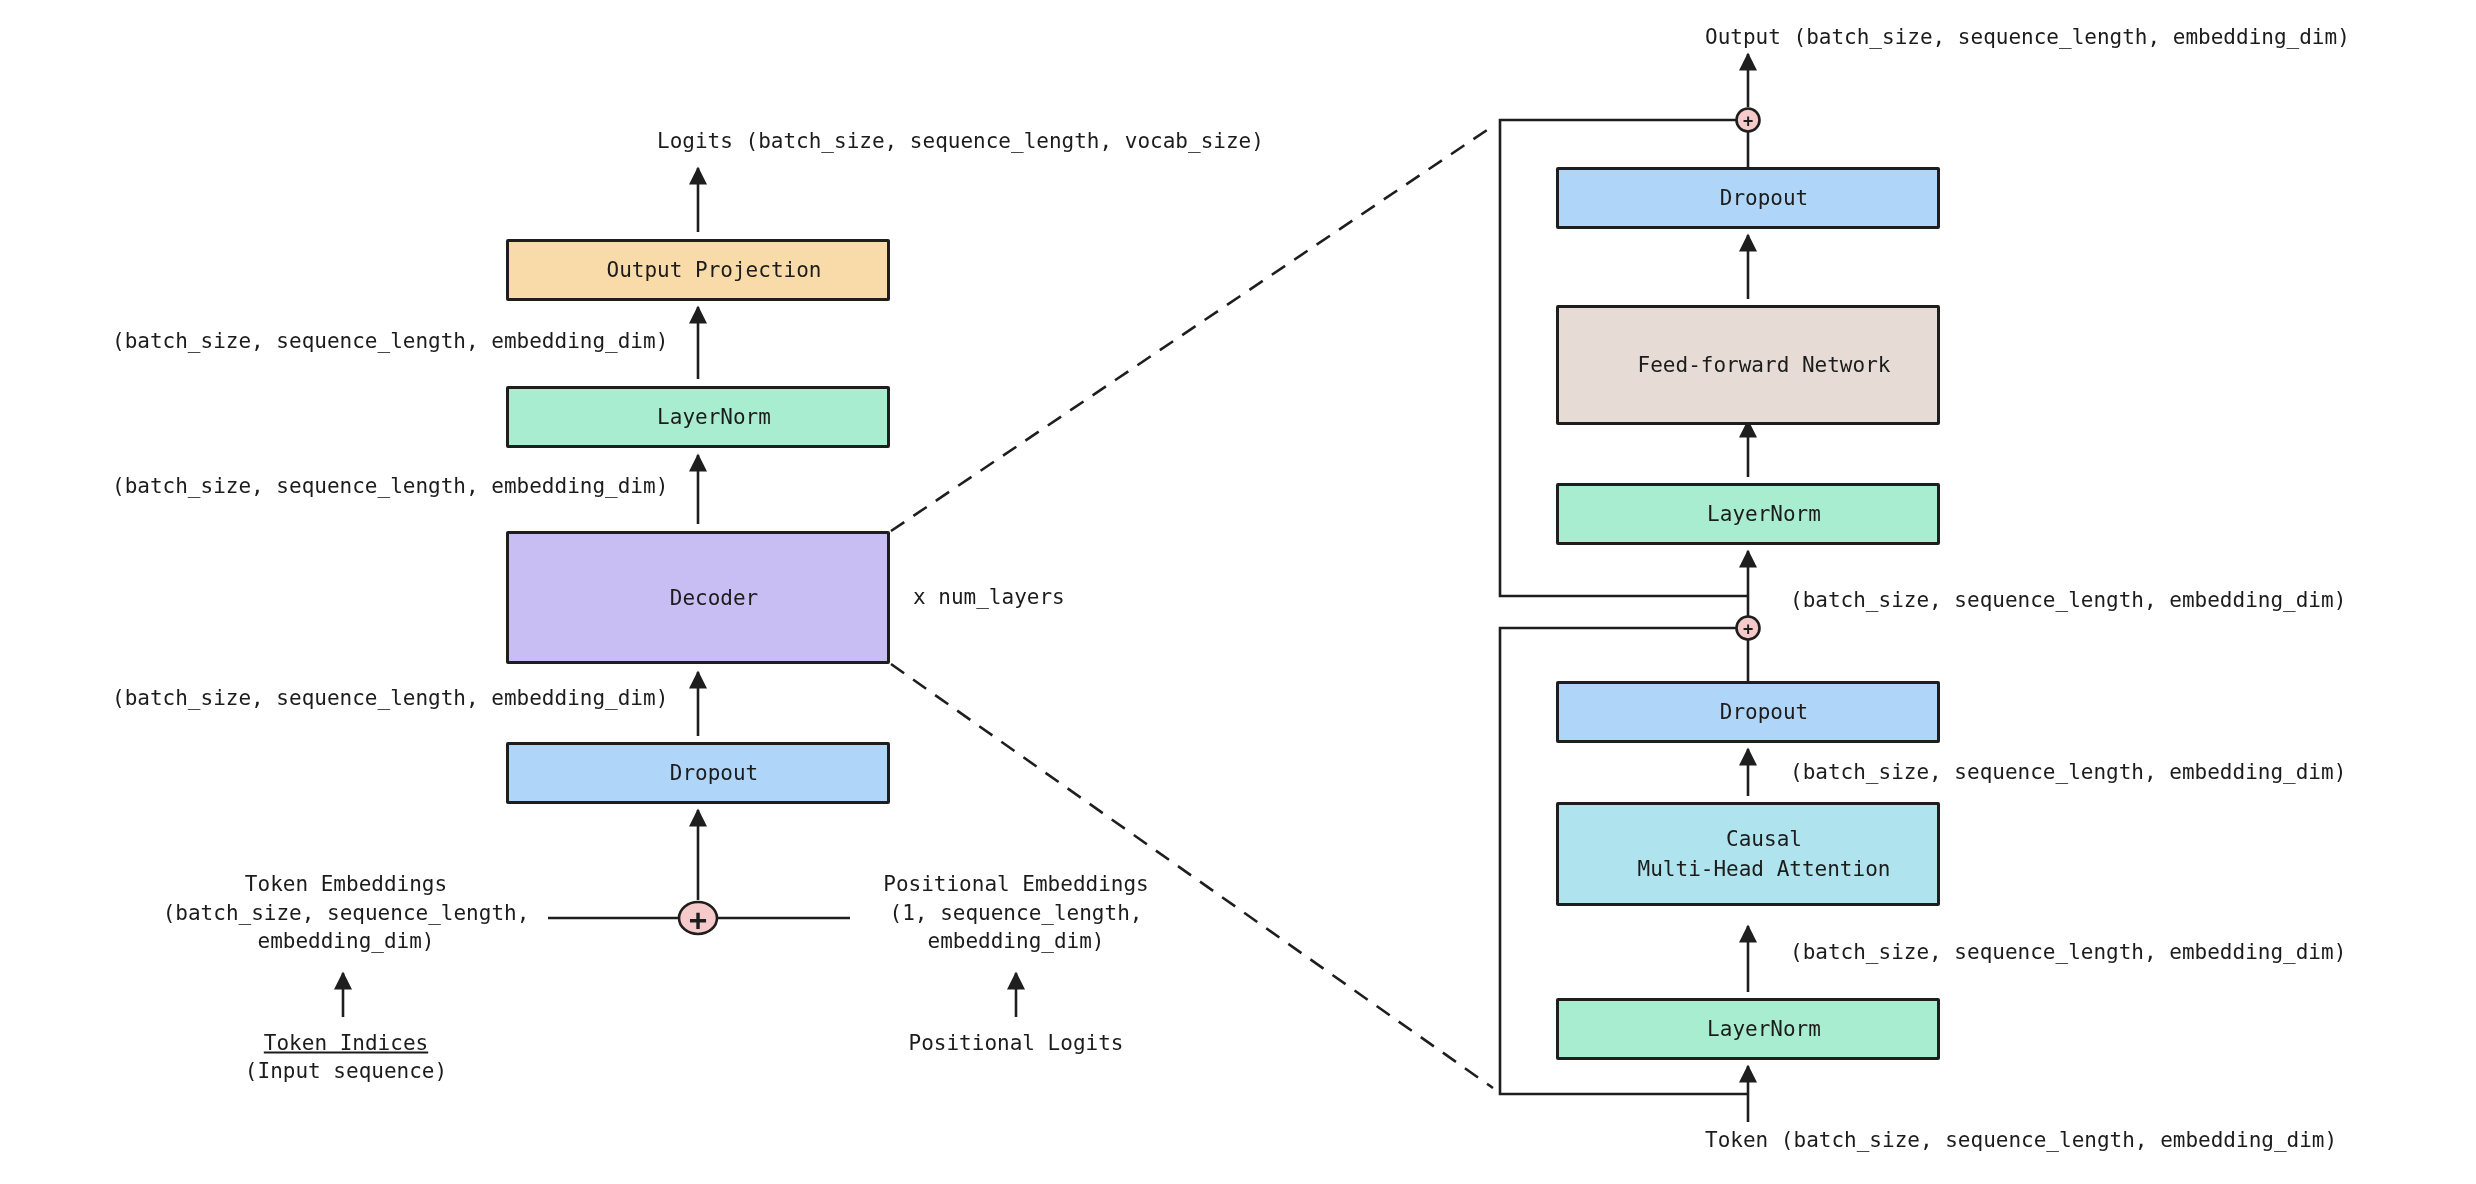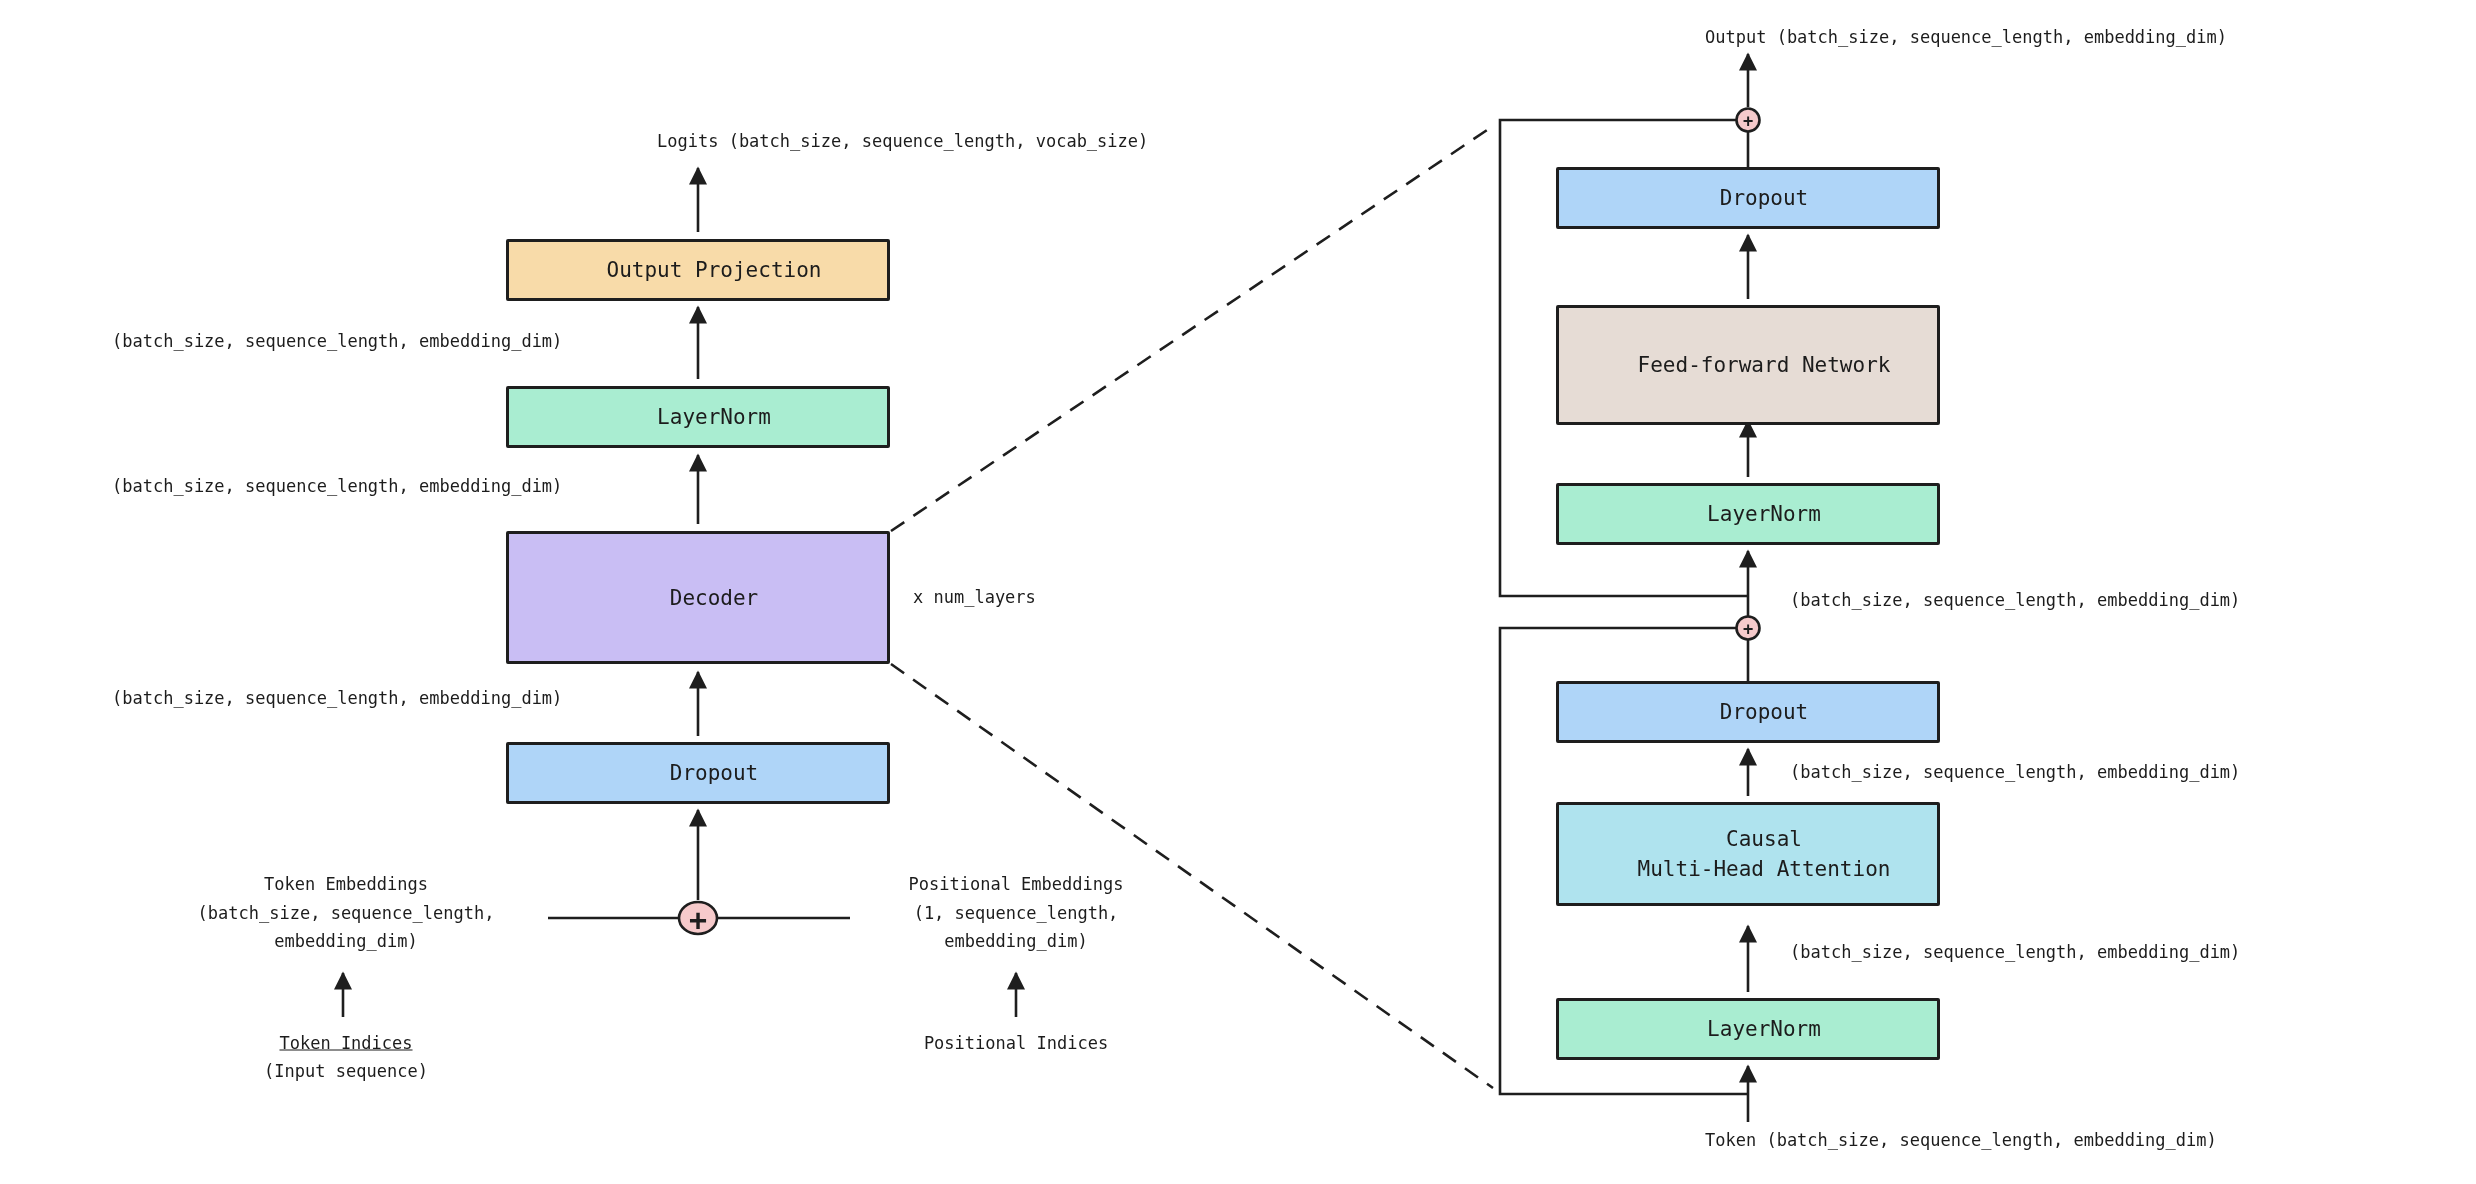--- a/index.html
+++ b/index.html
@@ -19,21 +19,21 @@
     border-radius:2px;
     display:flex;align-items:center;justify-content:center;
     flex-direction:column;
     font-size:21px;
     line-height:30px;
     text-align:center;
     padding-left:32px;
   }
   .lbl{
     position:absolute;
-    font-size:17px;
+    font-size:21px;
     line-height:29px;
     white-space:pre;
     transform:translateY(-50%);
   }
   .lbl.centered{transform:translate(-50%,-50%);text-align:center;}
   .wire{stroke:#1e1e1e;stroke-width:2.6;fill:none;}
   .dashed{stroke:#1e1e1e;stroke-width:2.6;fill:none;stroke-dasharray:16 11;}
   .adder-ellipse{stroke:#1e1e1e;stroke-width:2.6;}
   .adder-glyph{
     font-family:"DejaVu Sans Mono", monospace;
@@ -126,21 +126,21 @@
   <div class="lbl centered" style="left:346px;top:884px;">Token Embeddings</div>
   <div class="lbl centered" style="left:346px;top:913px;">(batch_size, sequence_length,</div>
   <div class="lbl centered" style="left:346px;top:941px;">embedding_dim)</div>
 
   <div class="lbl centered" style="left:1016px;top:884px;">Positional Embeddings</div>
   <div class="lbl centered" style="left:1016px;top:913px;">(1, sequence_length,</div>
   <div class="lbl centered" style="left:1016px;top:941px;">embedding_dim)</div>
 
   <div class="lbl centered" style="left:346px;top:1043px;text-decoration:underline;">Token Indices</div>
   <div class="lbl centered" style="left:346px;top:1071px;">(Input sequence)</div>
-  <div class="lbl centered" style="left:1016px;top:1043px;">Positional Indices</div>
+  <div class="lbl centered" style="left:1016px;top:1043px;">Positional Logits</div>
 
   <div class="node" style="left: 1556px; top: 167px; width: 384px; height: 62px; background-color: rgb(175, 213, 248);">
     <span>Dropout</span>
   </div>
   <div class="node" style="left: 1556px; top: 305px; width: 384px; height: 120px; background-color: rgb(230, 220, 213);">
     <span>Feed-forward Network</span>
   </div>
   <div class="node" style="left: 1556px; top: 483px; width: 384px; height: 62px; background-color: rgb(169, 237, 209);">
     <span>LayerNorm</span>
   </div>

